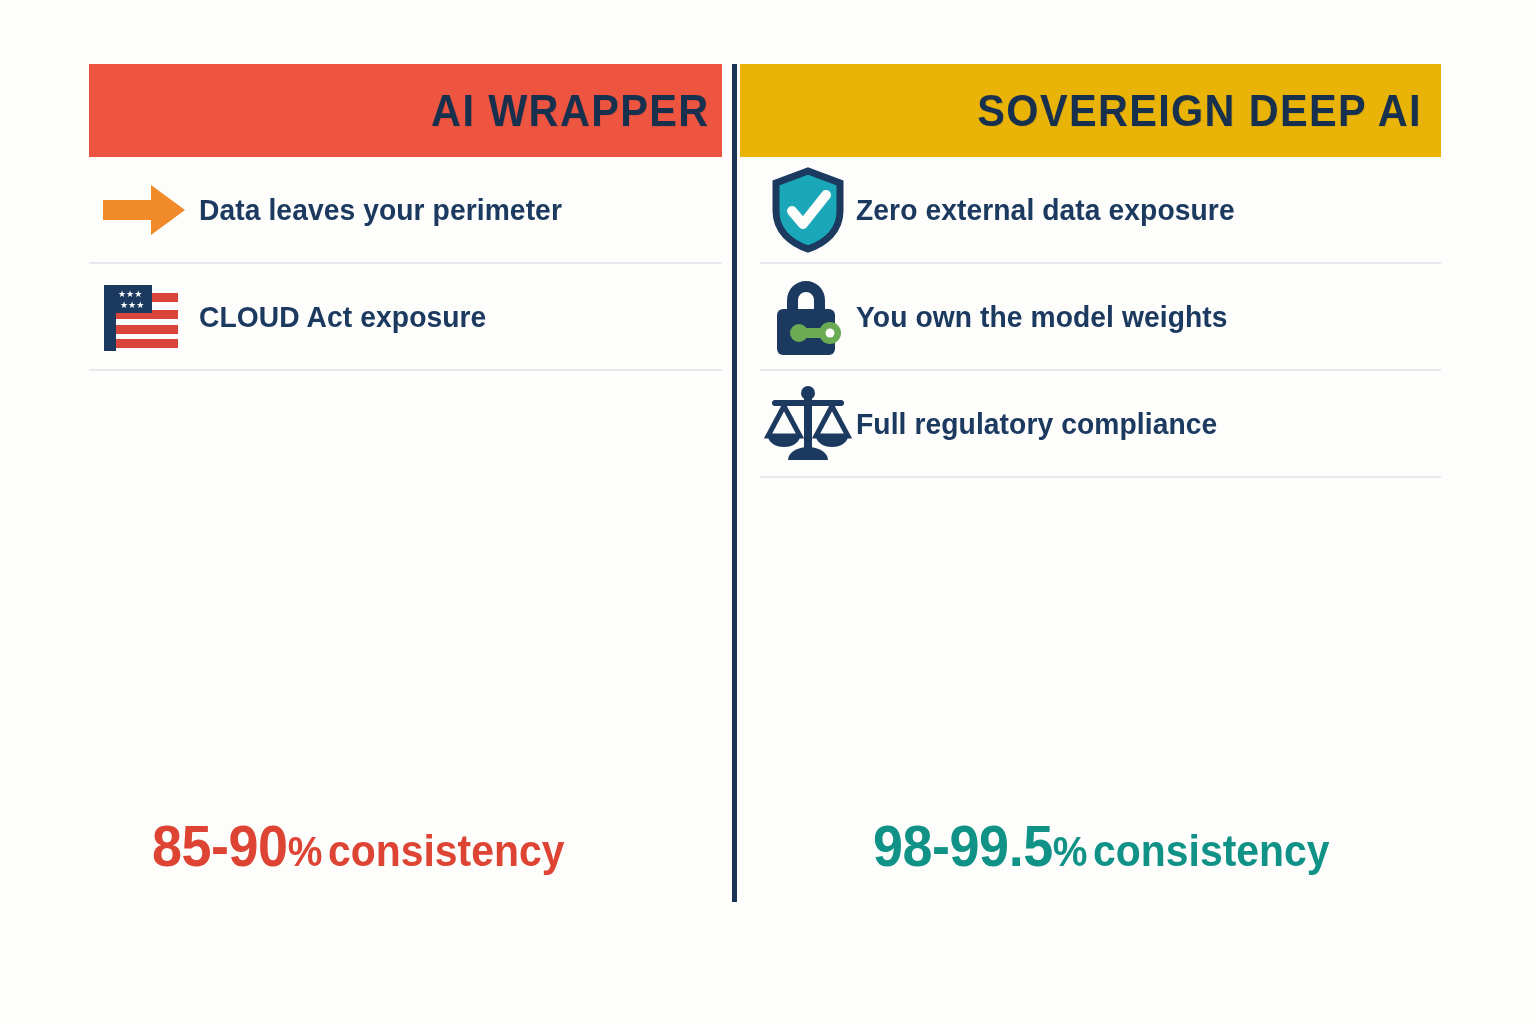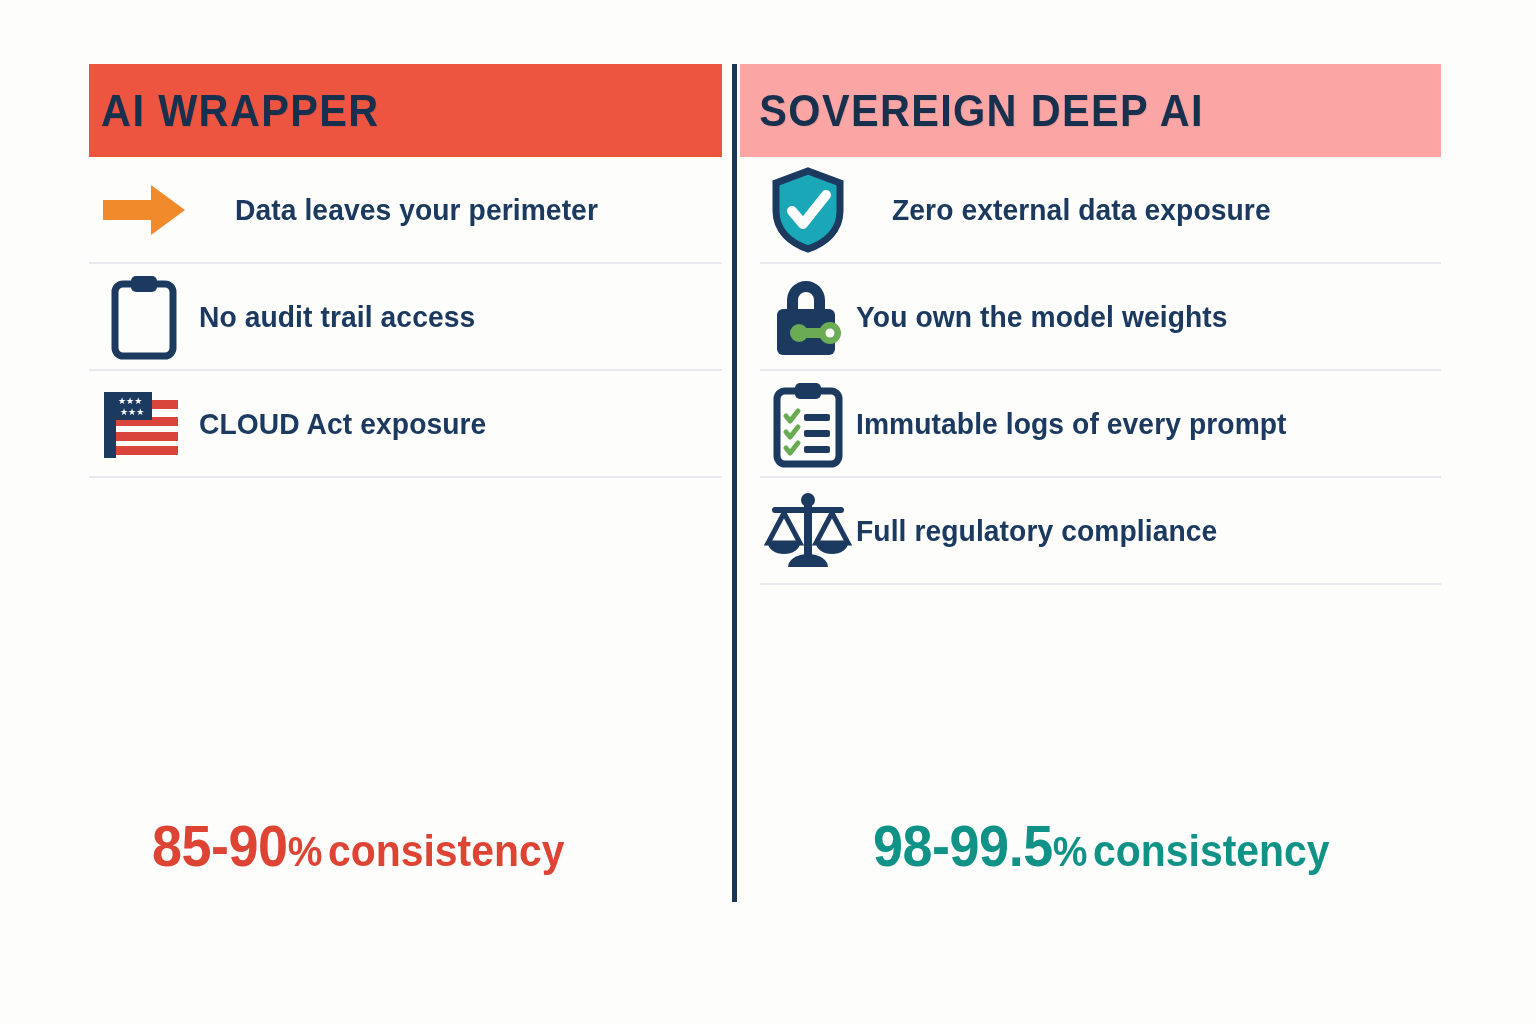--- a/index.html
+++ b/index.html
@@ -34,25 +34,25 @@
     position: absolute;
     top: 64px;
   }
   .col-left  { left: 89px;  width: 633px; }
   .col-right { left: 760px; width: 681px; }
 
   .hdr {
     height: 93px;
     display: flex;
     align-items: center;
-    justify-content: flex-start;
+    justify-content: flex-end;
     box-sizing: border-box;
   }
   .hdr-left  { background: #ee5540; }
-  .hdr-right { background: #fca5a5; margin-left: -20px; width: 701px; }
+  .hdr-right { background: #eab308; margin-left: -20px; width: 701px; }
 
   .hdr-title {
     color: #17304e;
     font-family: "Liberation Sans Narrow", "Liberation Sans", sans-serif;
     font-size: 45px;
     font-weight: bold;
     letter-spacing: 1.5px;
     transform: scaleX(0.92);
     text-shadow: 1px 1px 0 rgba(0,0,0,0.08);
     white-space: nowrap;
@@ -60,21 +60,21 @@
 
   
   .rows { margin-top: 0; }
   .row {
     display: flex;
     align-items: center;
     height: 107px;
     border-bottom: 2px solid #e7e9ee;
     box-sizing: border-box;
   }
-  .row:first-child { border-top: none; gap: 36px; }
+  .row:first-child { border-top: none; }
 
   .icon-cell {
     width: 110px;
     min-width: 110px;
     display: flex;
     align-items: center;
     justify-content: center;
   }
   .col-right .icon-cell { width: 96px; min-width: 96px; }
 
@@ -127,31 +127,20 @@
             <path d="M2 18 H50 V3 L84 28 L50 53 V38 H2 Z" fill="#f08a2b"></path>
           </svg>
         </div>
         <div class="row-label">
           <span>Data leaves your perimeter</span>
         </div>
       </div>
 
 
 
-      <div class="row">
-        <div class="icon-cell">
-          <svg width="70" height="86" viewBox="0 0 70 86">
-            <rect x="6" y="10" width="58" height="72" rx="8" fill="none" stroke="#1c3a60" stroke-width="7"></rect>
-            <rect x="22" y="2" width="26" height="16" rx="5" fill="#1c3a60"></rect>
-          </svg>
-        </div>
-        <div class="row-label">
-          <span>No audit trail access</span>
-        </div>
-      </div>
 
       <div class="row">
         <div class="icon-cell">
           <svg width="92" height="72" viewBox="0 0 92 72">
             <rect x="6" y="4" width="12" height="66" fill="#1c3a60"></rect>
             <g fill="#d9453a">
               <rect x="18" y="12" width="62" height="9"></rect>
               <rect x="18" y="29" width="62" height="9"></rect>
               <rect x="18" y="44" width="62" height="9"></rect>
               <rect x="18" y="58" width="62" height="9"></rect>
@@ -208,41 +197,20 @@
               <circle cx="65" cy="57" r="11"></circle>
               <circle cx="65" cy="57" r="4.5" fill="#fdfdfc"></circle>
             </g>
           </svg>
         </div>
         <div class="row-label">
           <span>You own the model weights</span>
         </div>
       </div>
 
-      <div class="row">
-        <div class="icon-cell">
-          <svg width="74" height="88" viewBox="0 0 74 88">
-            <rect x="6" y="11" width="62" height="73" rx="8" fill="none" stroke="#1c3a60" stroke-width="7"></rect>
-            <rect x="24" y="3" width="26" height="16" rx="5" fill="#1c3a60"></rect>
-            <g stroke="#6aab54" stroke-width="5" fill="none" stroke-linecap="round" stroke-linejoin="round">
-              <path d="M15 36 L19 41 L27 31"></path>
-              <path d="M15 52 L19 57 L27 47"></path>
-              <path d="M15 68 L19 73 L27 63"></path>
-            </g>
-            <g fill="#1c3a60">
-              <rect x="33" y="34" width="26" height="7" rx="2"></rect>
-              <rect x="33" y="50" width="26" height="7" rx="2"></rect>
-              <rect x="33" y="66" width="26" height="7" rx="2"></rect>
-            </g>
-          </svg>
-        </div>
-        <div class="row-label">
-          <span>Immutable logs of every prompt</span>
-        </div>
-      </div>
 
       <div class="row">
         <div class="icon-cell">
           <svg width="92" height="80" viewBox="0 0 92 80">
             <circle cx="46" cy="9" r="7" fill="#1c3a60"></circle>
             <rect x="42" y="13" width="8" height="52" fill="#1c3a60"></rect>
             <rect x="10" y="16" width="72" height="6" rx="3" fill="#1c3a60"></rect>
             <path d="M22 22 L6 52 H38 Z" fill="none" stroke="#1c3a60" stroke-width="5"></path>
             <path d="M6 52 a16 11 0 0 0 32 0 Z" fill="#1c3a60"></path>
             <path d="M70 22 L54 52 H86 Z" fill="none" stroke="#1c3a60" stroke-width="5"></path>

